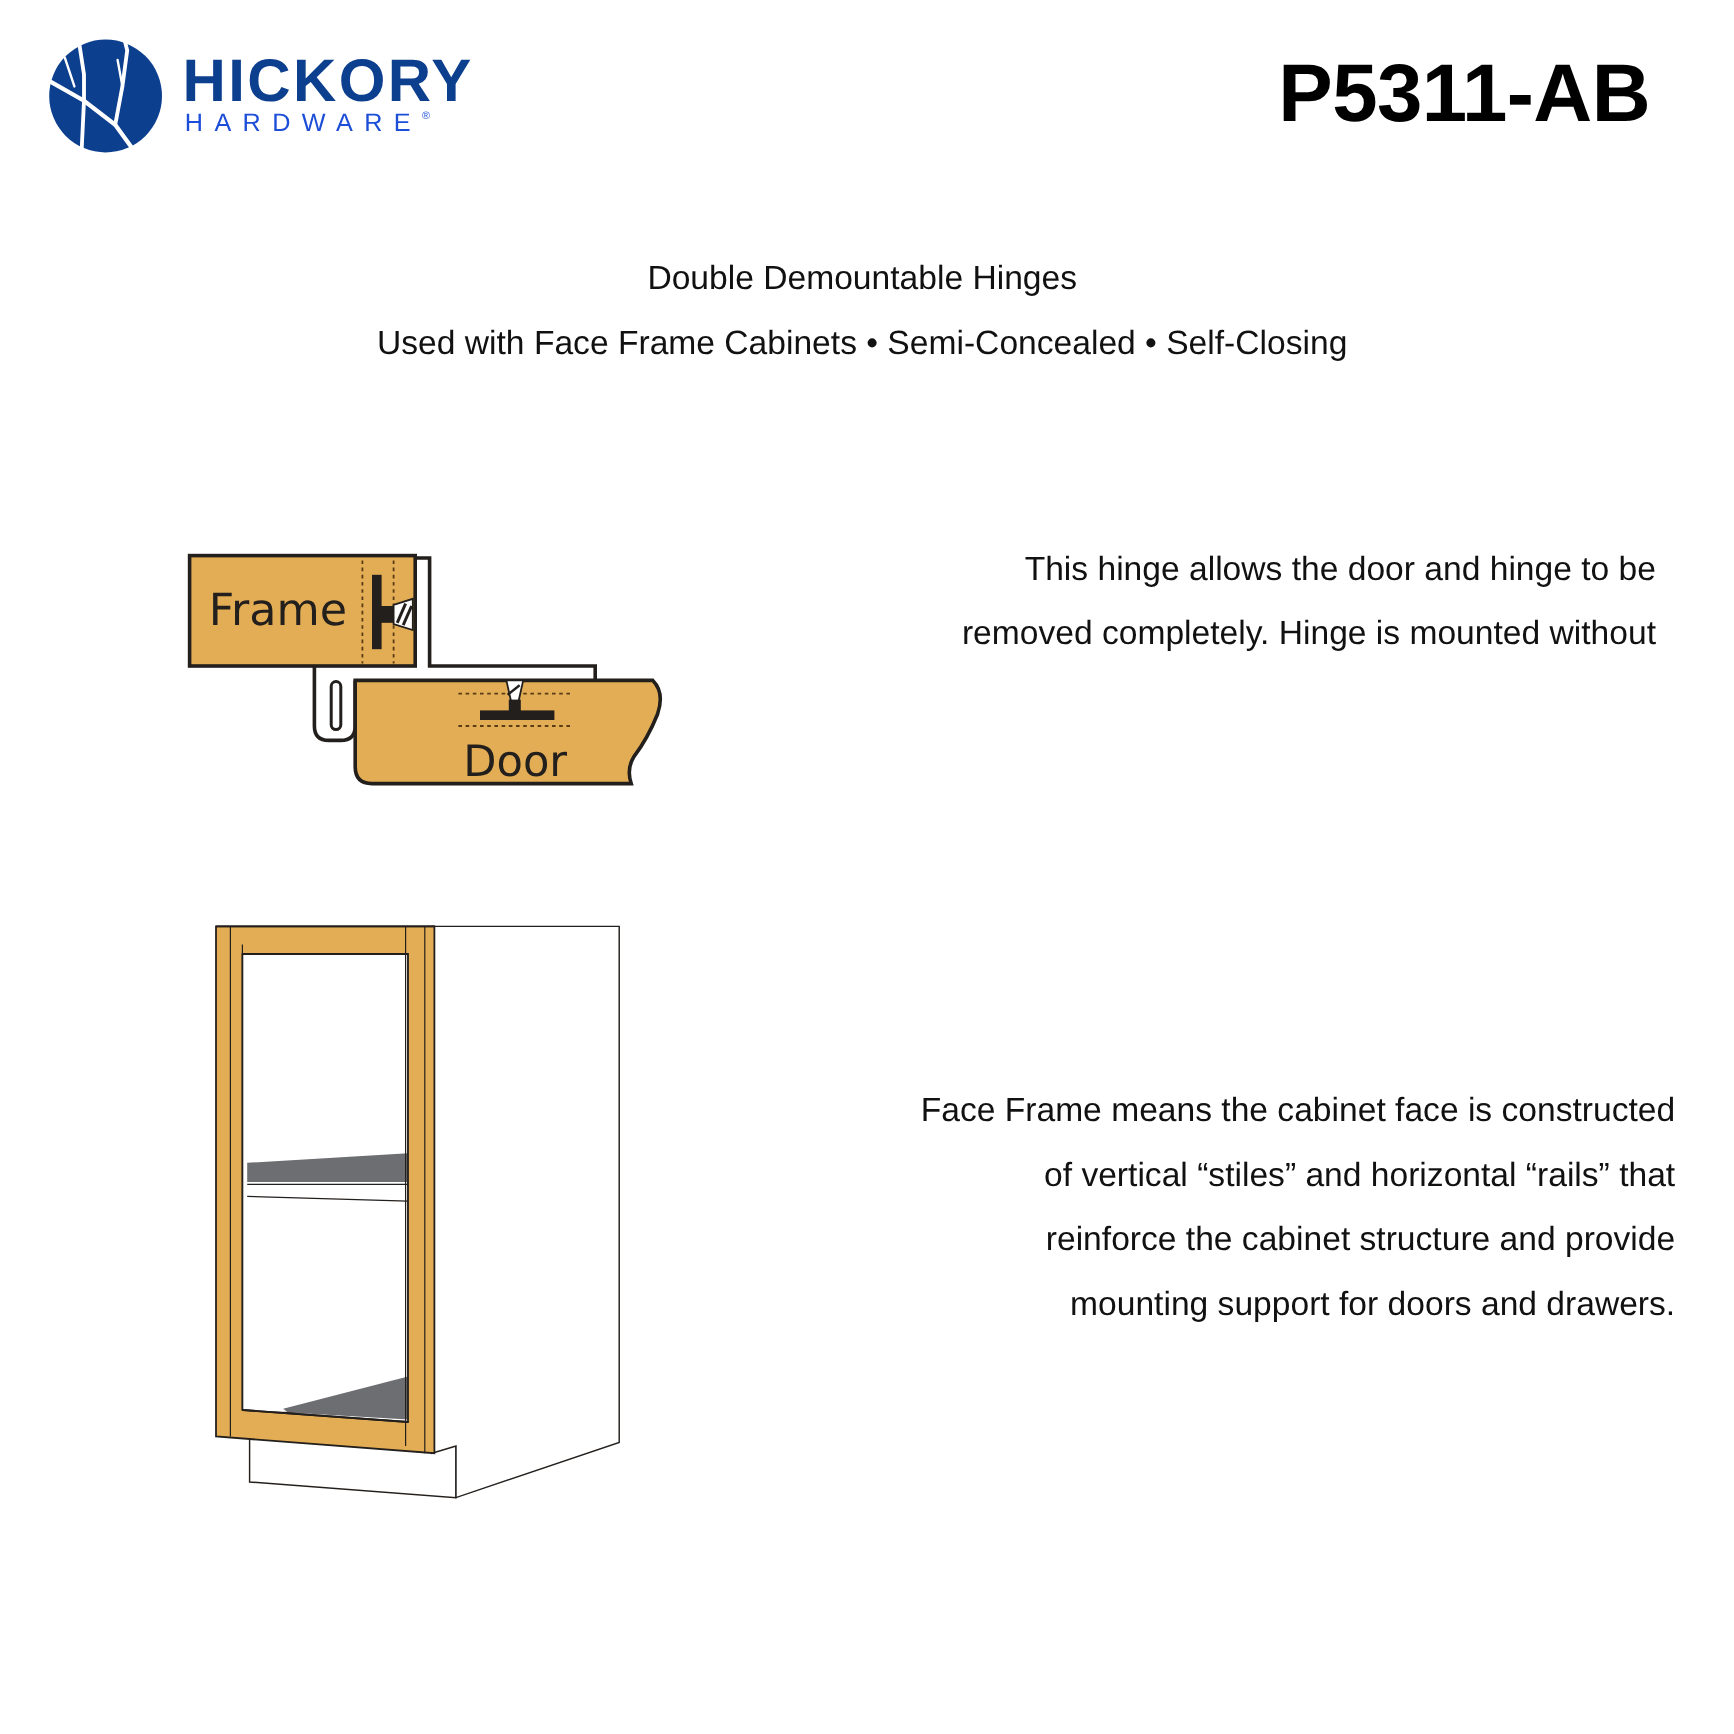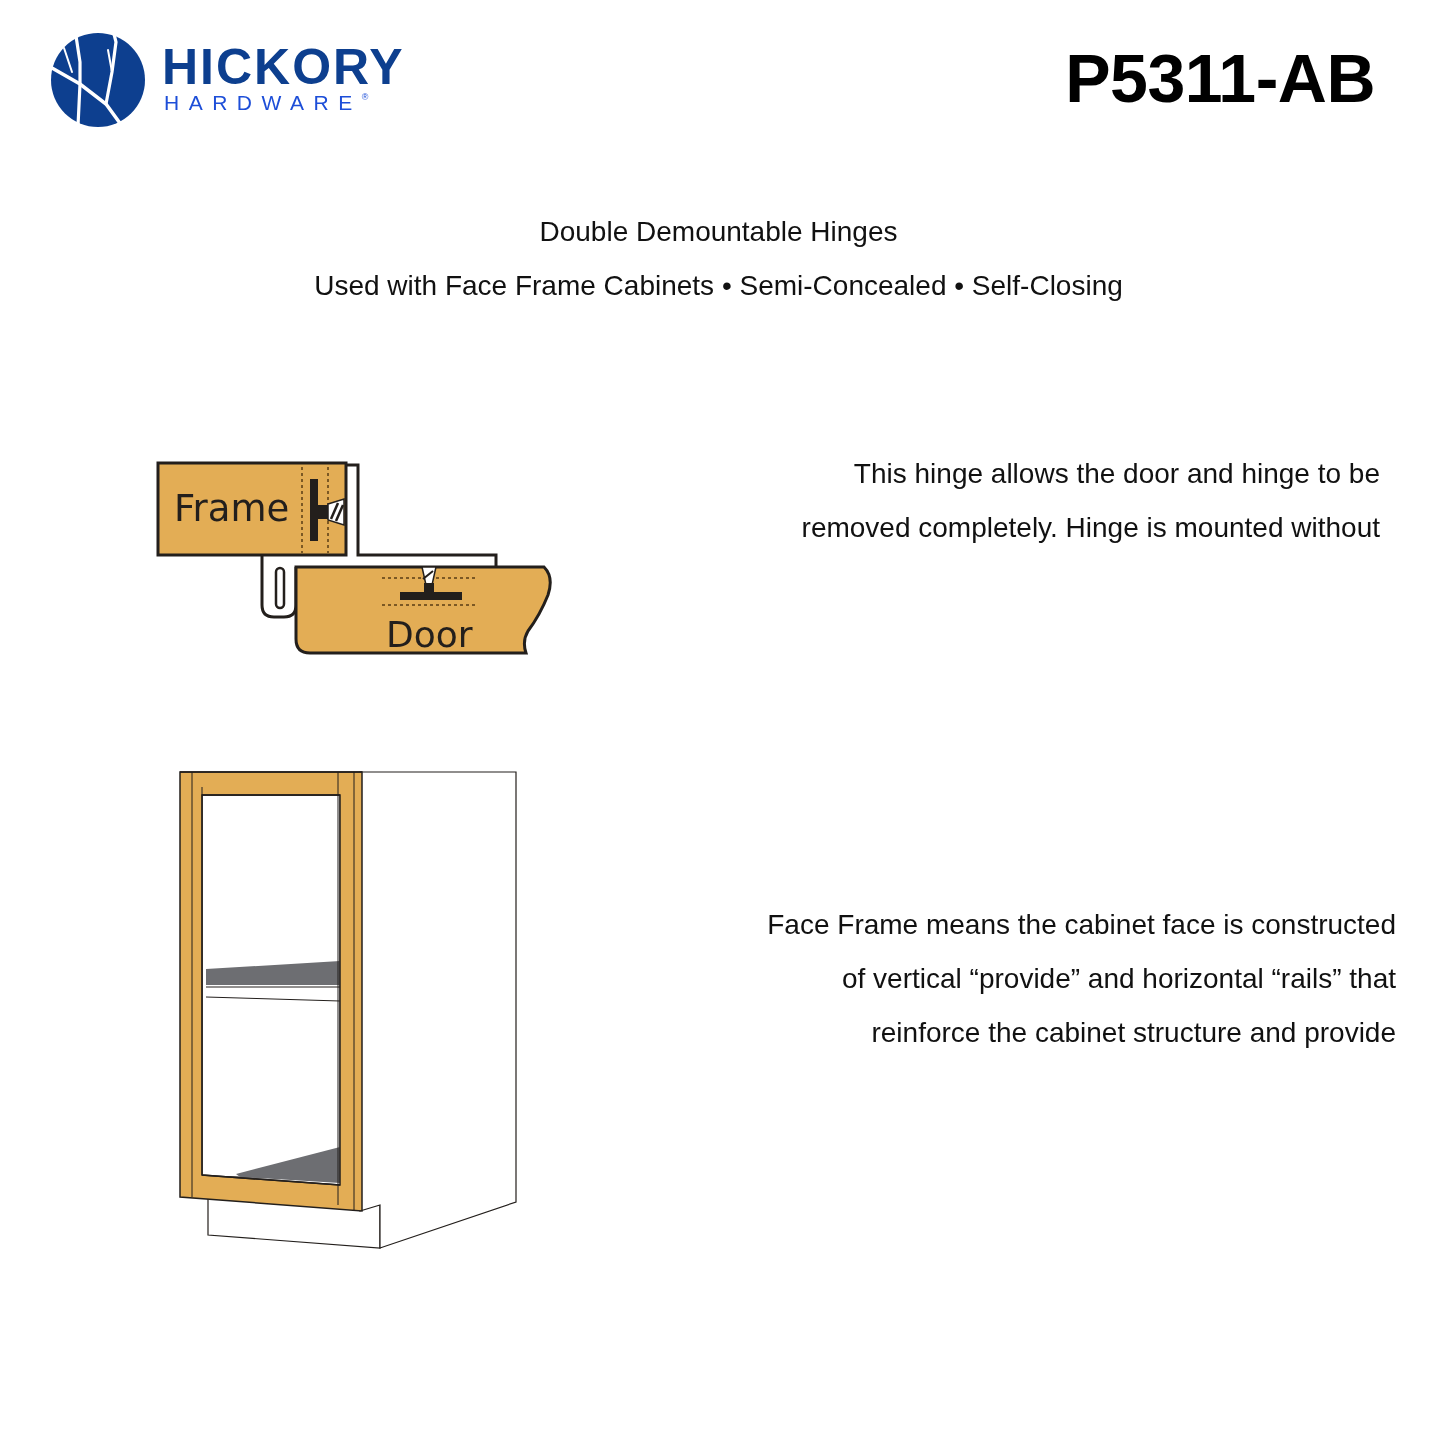--- a/index.html
+++ b/index.html
@@ -1,21 +1,21 @@
 <!DOCTYPE html>
 <html><head>
 <meta charset="utf-8">
 <style>
   html, body { margin: 0; padding: 0; background: #ffffff; }
   body { width: 1445px; height: 1445px; position: relative; overflow: hidden;
          font-family: "Liberation Sans", "DejaVu Sans", sans-serif; color: #111; }
   .abs { position: absolute; }
 
   
-  .logo { left: 50px; top: 32px; width: 340px; height: 96px; }
+  .logo { left: 40px; top: 32px; width: 340px; height: 96px; }
   .logo-mark { left: 0; top: 0; width: 96px; height: 96px; }
   .brand-top { left: 112px; top: 10px; font-size: 50px; font-weight: bold; letter-spacing: 2px;
                color: #0d3f8f; line-height: 1; white-space: nowrap; }
   .brand-bottom { left: 114px; top: 60px; font-size: 21px; letter-spacing: 9.5px; color: #1d4ed8;
                   line-height: 1; white-space: nowrap; }
   .brand-bottom sup { font-size: 9px; letter-spacing: 0; vertical-align: 10px; }
 
   .model { right: 70px; top: 44px; font-size: 68px; font-weight: bold; color: #000;
            line-height: 1; letter-spacing: -0.5px; white-space: nowrap; margin-left: 11px; }
 
@@ -104,15 +104,16 @@
   <line x1="32" y1="30" x2="170" y2="30" stroke="#231f1c" stroke-width="1.5"></line>
   <line x1="32" y1="22" x2="32" y2="410" stroke="#231f1c" stroke-width="1"></line>
   <line x1="168" y1="7" x2="168" y2="440" stroke="#231f1c" stroke-width="1"></line>
   <line x1="184" y1="7" x2="184" y2="446" stroke="#231f1c" stroke-width="1"></line>
   <line x1="22" y1="7" x2="22" y2="432" stroke="#231f1c" stroke-width="1"></line>
   <line x1="32" y1="410" x2="170" y2="420" stroke="#231f1c" stroke-width="1.5"></line>
 </svg>
 
 <div class="abs para para2">
   <div>Face Frame means the cabinet face is constructed</div>
-  <div>of vertical “provide” and horizontal “rails” that</div>
+  <div>of vertical “stiles” and horizontal “rails” that</div>
   <div>reinforce the cabinet structure and provide</div>
+  <div>mounting support for doors and drawers.</div>
 </div>
 
 </body></html>

